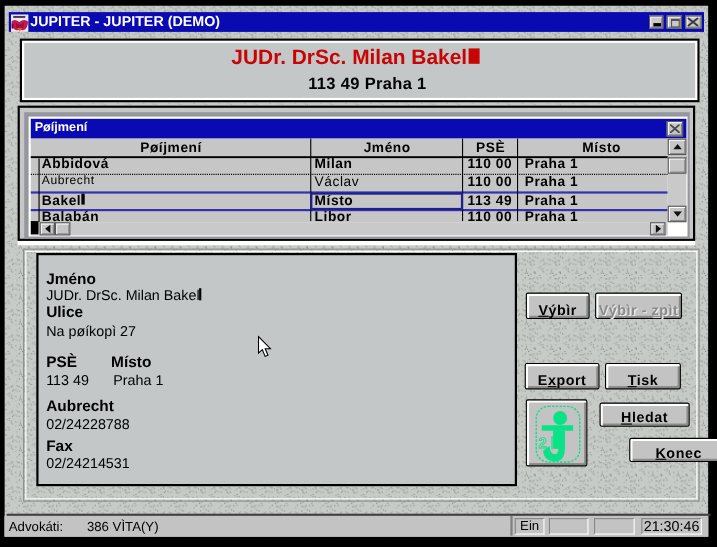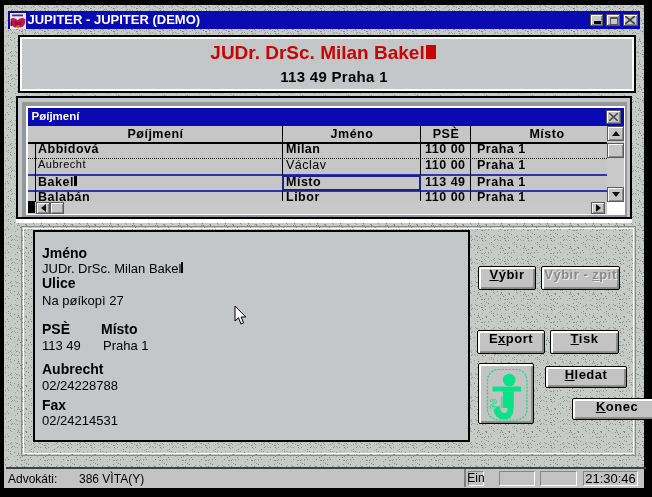--- a/index.html
+++ b/index.html
@@ -1,20 +1,20 @@
 <!DOCTYPE html>
 <html><head><meta charset="utf-8">
 <style>
 *{margin:0;padding:0;box-sizing:border-box}
 html,body{width:652px;height:497px;background:#000;overflow:hidden}
 body{font-family:"Liberation Sans",sans-serif;position:relative}
 .abs{position:absolute}
 .btn{position:absolute;background:#c3c3c3;border:1px solid #000;border-radius:2px;
  box-shadow:inset 1px 1px 0 #fff,inset 2px 2px 0 #fff,inset -1px -1px 0 #858585,inset -2px -2px 0 #8f8f8f;
- display:flex;align-items:flex-start;justify-content:center;font-weight:bold;font-size:13px;letter-spacing:0.5px;color:#000}
+ display:flex;align-items:flex-end;justify-content:center;font-weight:bold;font-size:13px;letter-spacing:0.5px;color:#000}
 .sb{position:absolute;background:#c6c6c6;border:1px solid #5a5a5a;
  box-shadow:inset 1px 1px 0 #fff,inset -1px -1px 0 #8a8a8a;
  display:flex;align-items:center;justify-content:center}
 .sunkbox{position:absolute;border-top:1px solid #868686;border-left:1px solid #868686;border-bottom:1px solid #fff;border-right:1px solid #fff;
  display:flex;align-items:center;justify-content:center;font-size:12px;color:#000}
 </style></head>
 <body>
 
 <div class="abs" style="left:4px;top:5px;width:640px;height:483px">
 <svg width="640" height="483" style="position:absolute;left:0;top:0">
@@ -240,16 +240,16 @@
 
 <svg class="abs" style="left:234px;top:305px" width="13" height="21">
 <path d="M1,1 L1,16 L4.5,12.8 L7,19 L9.6,17.9 L7.1,12 L11.8,12 Z" fill="#fff" stroke="#000" stroke-width="1"></path>
 </svg>
 
 <div class="abs" style="left:6px;top:467px;width:640px;height:1.5px;background:#404040"></div>
 <div class="abs" style="left:4px;top:468.5px;width:640px;height:19px;background:#c3c3c3"></div>
 <div class="abs" style="left:8px;top:472px;font-size:12px">Advokáti:</div>
 <div class="abs" style="left:79px;top:472px;font-size:12px">386 VÌTA(Y)</div>
 <div class="abs" style="left:464px;top:469px;width:1.5px;height:18px;background:#808080"></div>
-<div class="sunkbox" style="left:468px;top:470.5px;width:16px;height:15px">Ein</div>
+<div class="sunkbox" style="left:468px;top:470.5px;width:27px;height:15px">Ein</div>
 <div class="sunkbox" style="left:499px;top:470.5px;width:36px;height:15px"></div>
 <div class="sunkbox" style="left:540px;top:470.5px;width:37px;height:15px"></div>
 <div class="sunkbox" style="left:583px;top:470.5px;width:55px;height:15px;font-size:13px">21:30:46</div>
 
 </body></html>

